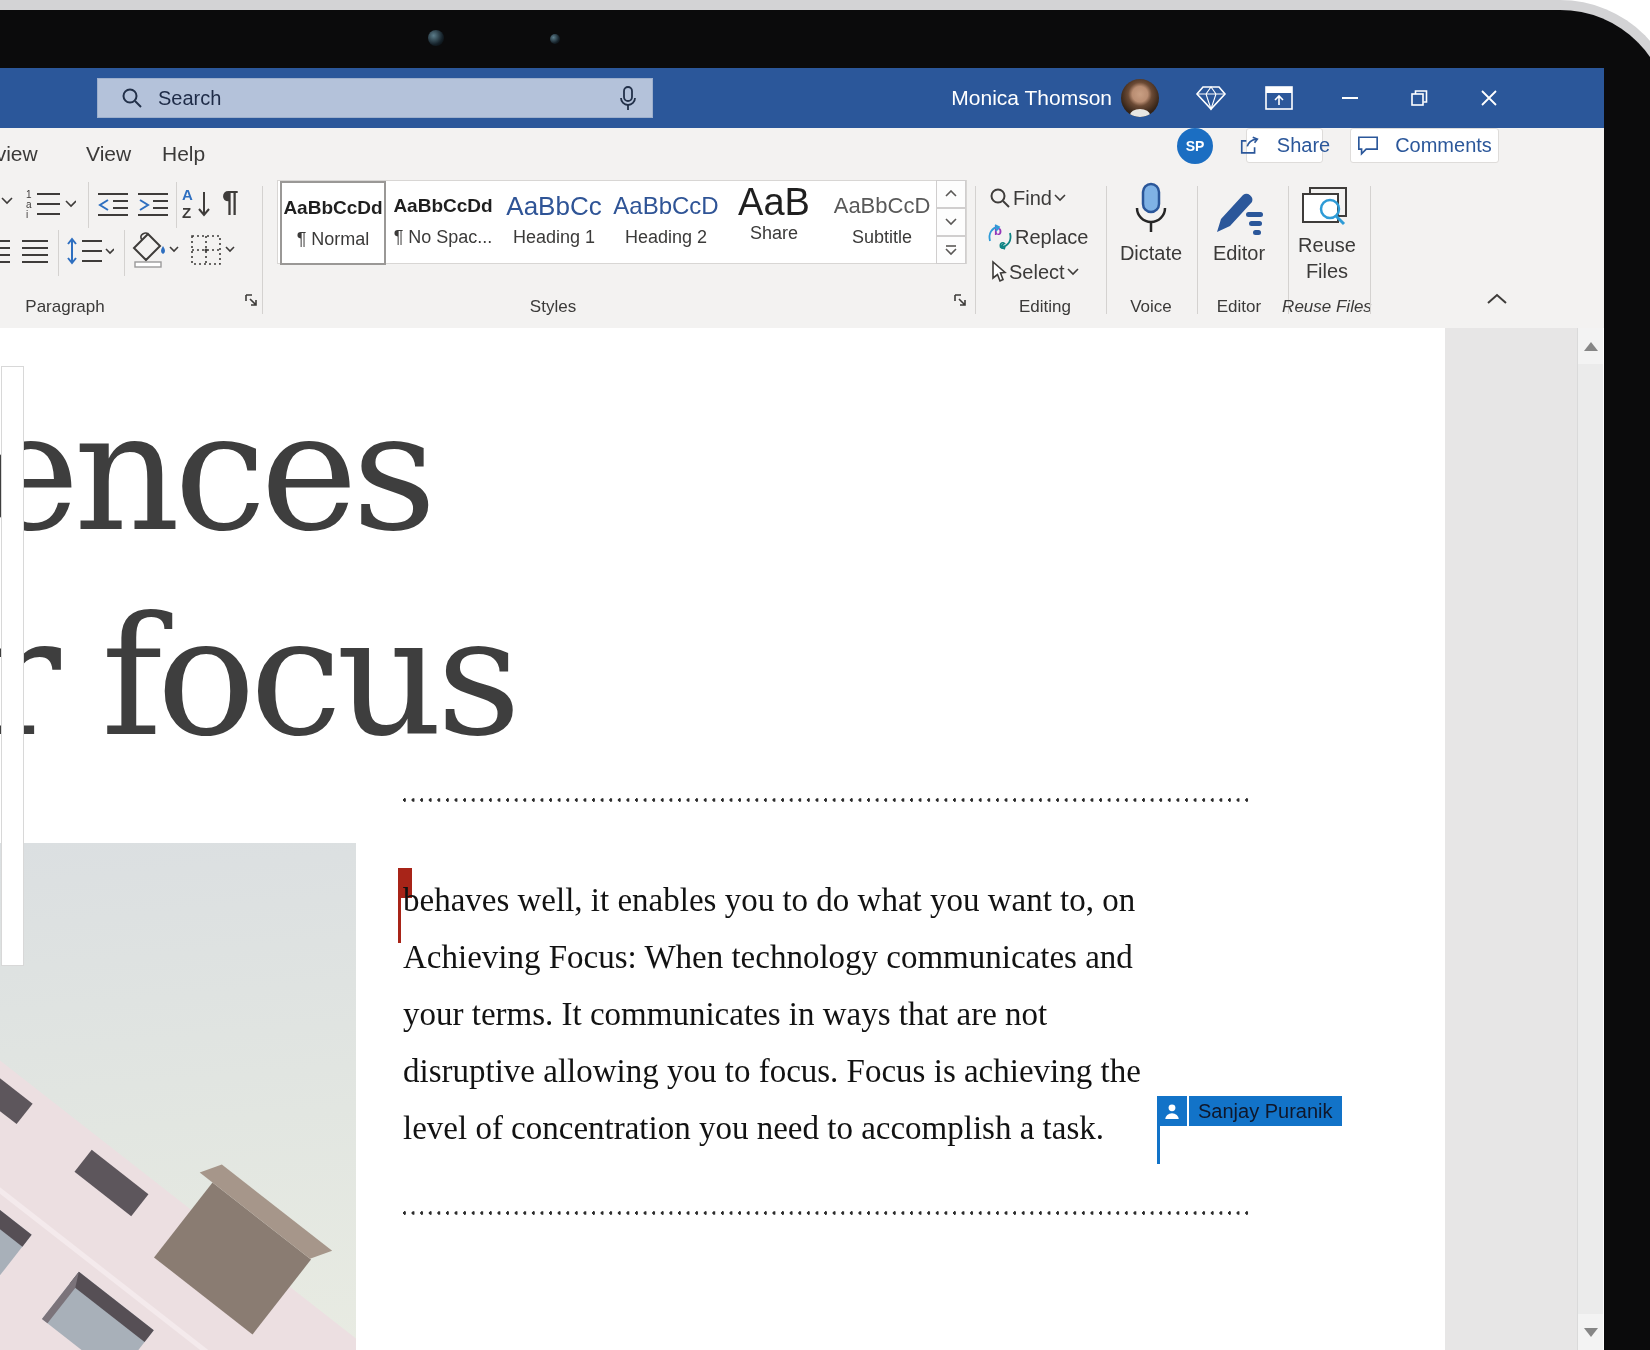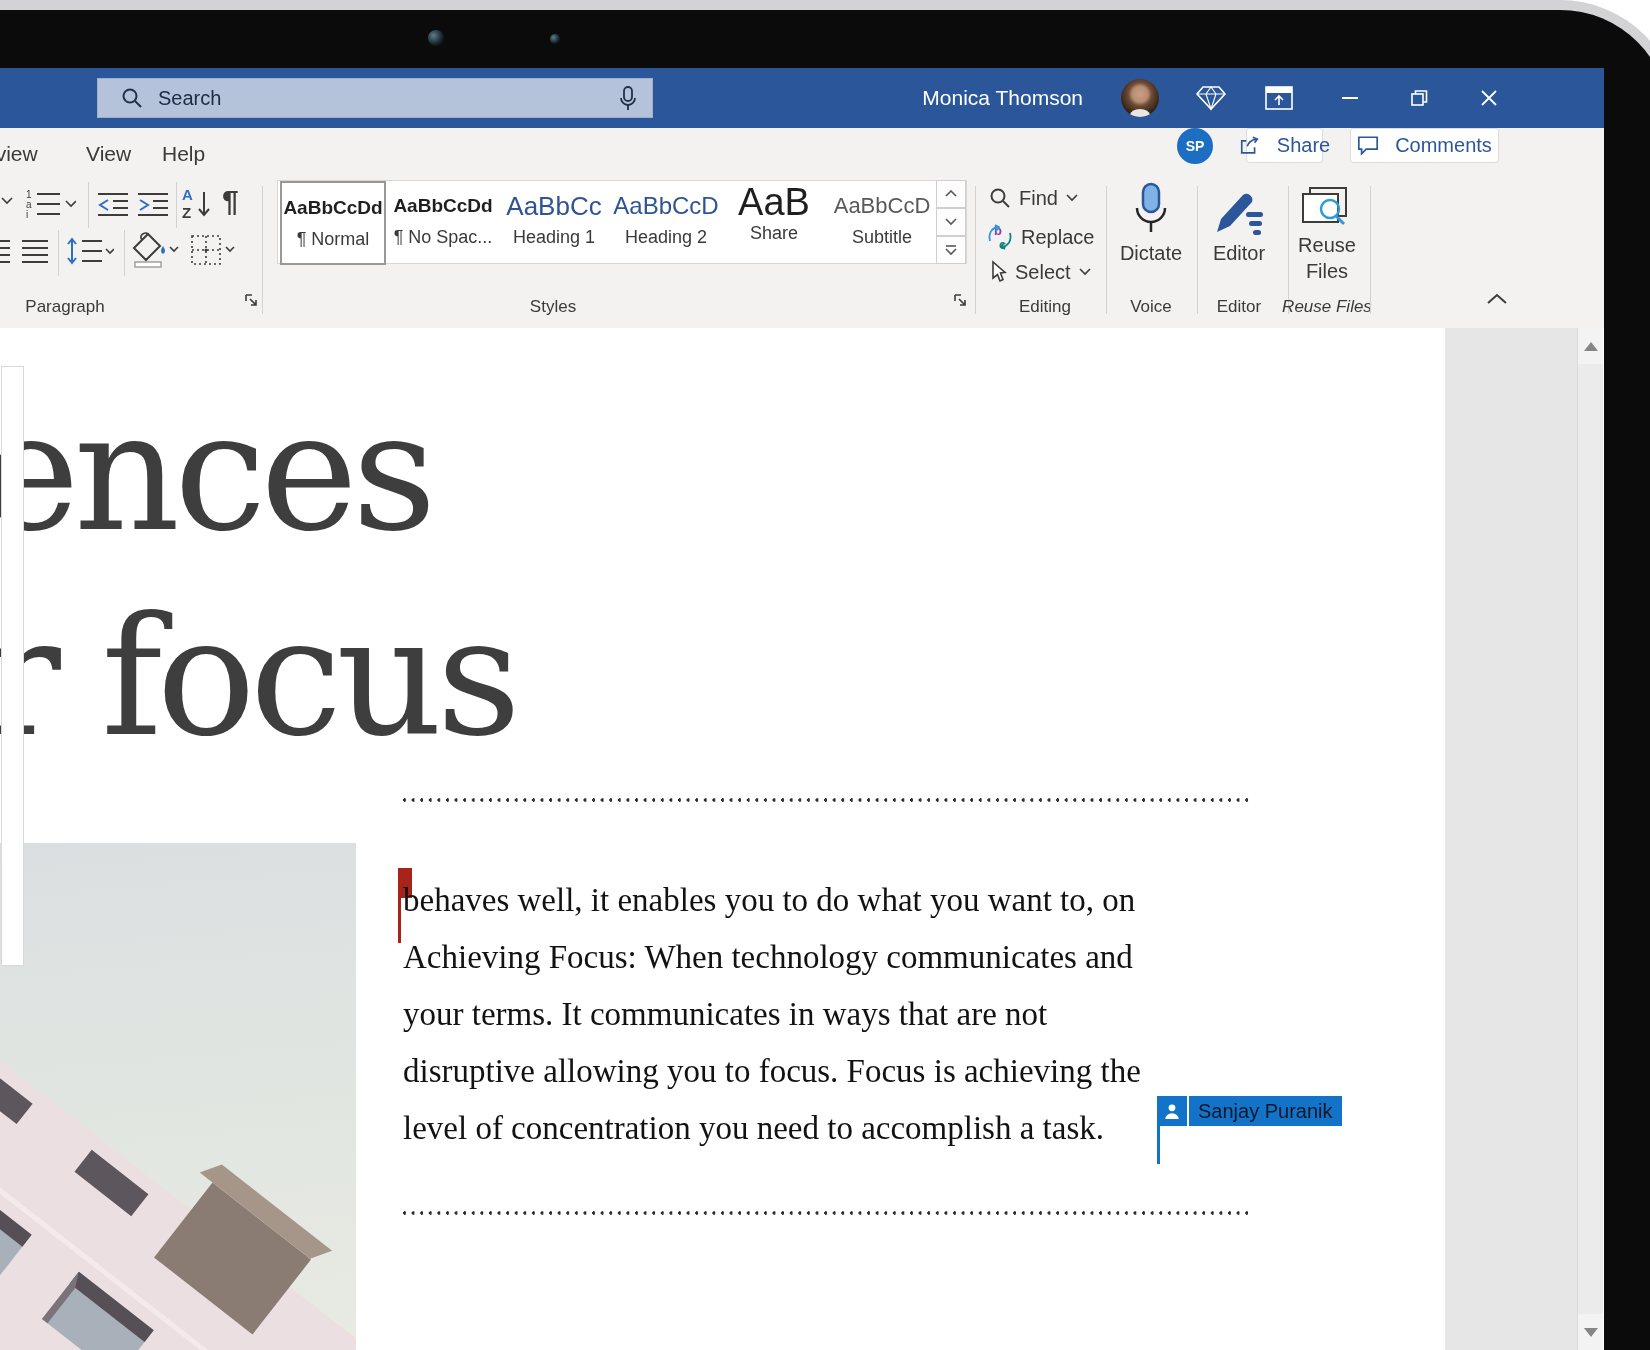--- a/index.html
+++ b/index.html
@@ -11,21 +11,21 @@
   .cam{position:absolute;border-radius:50%;background:radial-gradient(circle at 35% 35%,#5b7c8a,#16222a 60%,#000);}
   
   .screen{position:absolute;left:0;top:68px;width:1604px;height:1282px;background:#fff;overflow:hidden;}
   
   .titlebar{position:absolute;left:0;top:0;width:1604px;height:60px;background:#2b579a;}
   .searchbox{position:absolute;left:97px;top:10px;width:556px;height:40px;background:#b4c2da;
              border:1px solid #9dafcc;box-sizing:border-box;display:flex;align-items:center;}
   .searchbox .stext{color:#1e2b47;font-size:20px;margin-left:14px;}
   .s-ico{margin-left:22px;display:flex;}
   .mic-right{position:absolute;right:14px;top:7px;}
-  .uname{position:absolute;left:875px;top:0;width:208px;height:60px;line-height:60px;
+  .uname{position:absolute;left:904px;top:0;width:208px;height:60px;line-height:60px;
          text-align:right;color:#fff;font-size:21px;}
   .avatar{position:absolute;left:1121px;top:11px;width:38px;height:38px;border-radius:50%;overflow:hidden;
           background:radial-gradient(circle at 50% 40%,#c99f83 0%,#b98d72 26%,#6b4a35 40%,#352418 68%,#201510 100%);}
   .avatar::after{content:'';position:absolute;left:9px;bottom:-4px;width:20px;height:12px;border-radius:50% 50% 0 0;background:#e8e6e2;}
   .tb-btn{position:absolute;top:0;height:60px;display:flex;align-items:center;justify-content:center;width:46px;}
   
   .tabrow{position:absolute;left:0;top:60px;width:1604px;height:52px;background:#f3f2f1;}
   .tab{position:absolute;top:0;height:52px;line-height:52px;font-size:21px;color:#3b3a39;}
   .badge{position:absolute;left:1177px;top:0;width:36px;height:36px;border-radius:50%;background:#1b6ec2;
          color:#fff;font-size:14px;font-weight:bold;display:flex;align-items:center;justify-content:center;}
@@ -48,21 +48,21 @@
   .stitem .slabel{display:block;margin-top:6px;font-size:18px;color:#3b3a39;white-space:nowrap;}
   .stitem.sel{border:2px solid #9a9896;box-shadow:inset 0 0 0 3px #fff;background:#fff;}
   .samp-body{font-size:19px;font-weight:600;}
   .samp-h1{font-size:26px;color:#2f5496 !important;}
   .samp-h2{font-size:24px;color:#2f5496 !important;}
   .samp-title{font-size:38px;font-weight:400;}
   .samp-sub{font-size:22px;color:#595959 !important;}
   .galbtn{position:absolute;left:936px;width:30px;height:28px;background:#fdfdfd;border:1px solid #d0cece;
           box-sizing:border-box;display:flex;align-items:center;justify-content:center;}
   
-  .edrow{position:absolute;display:flex;align-items:center;gap:7px;font-size:20px;color:#3b3a39;}
+  .edrow{position:absolute;display:flex;align-items:center;gap:1px;font-size:20px;color:#3b3a39;}
   .bigbtn-label{position:absolute;text-align:center;font-size:20px;color:#3b3a39;}
   
   .docarea{position:absolute;left:0;top:260px;width:1604px;height:1022px;background:#fff;overflow:hidden;}
   .graymargin{position:absolute;left:1445px;top:0;width:132px;height:100%;background:#e7e6e6;}
   .sbar{position:absolute;left:1577px;top:0;width:26px;height:100%;background:#ebebeb;border-left:1px solid #dadada;box-sizing:border-box;}
   .sbtn{position:absolute;left:0;width:100%;height:36px;background:#f3f3f3;display:flex;align-items:center;justify-content:center;}
   .tri-up{width:0;height:0;border-left:7px solid transparent;border-right:7px solid transparent;border-bottom:9px solid #868686;}
   .tri-dn{width:0;height:0;border-left:7px solid transparent;border-right:7px solid transparent;border-top:9px solid #868686;}
   .thumb{position:absolute;left:1px;top:38px;width:23px;height:600px;background:#fff;border:1px solid #d8d8d8;box-sizing:border-box;}
   .doc-heading{position:absolute;left:-18px;top:42px;font-family:"DejaVu Serif",serif;font-size:165px;

